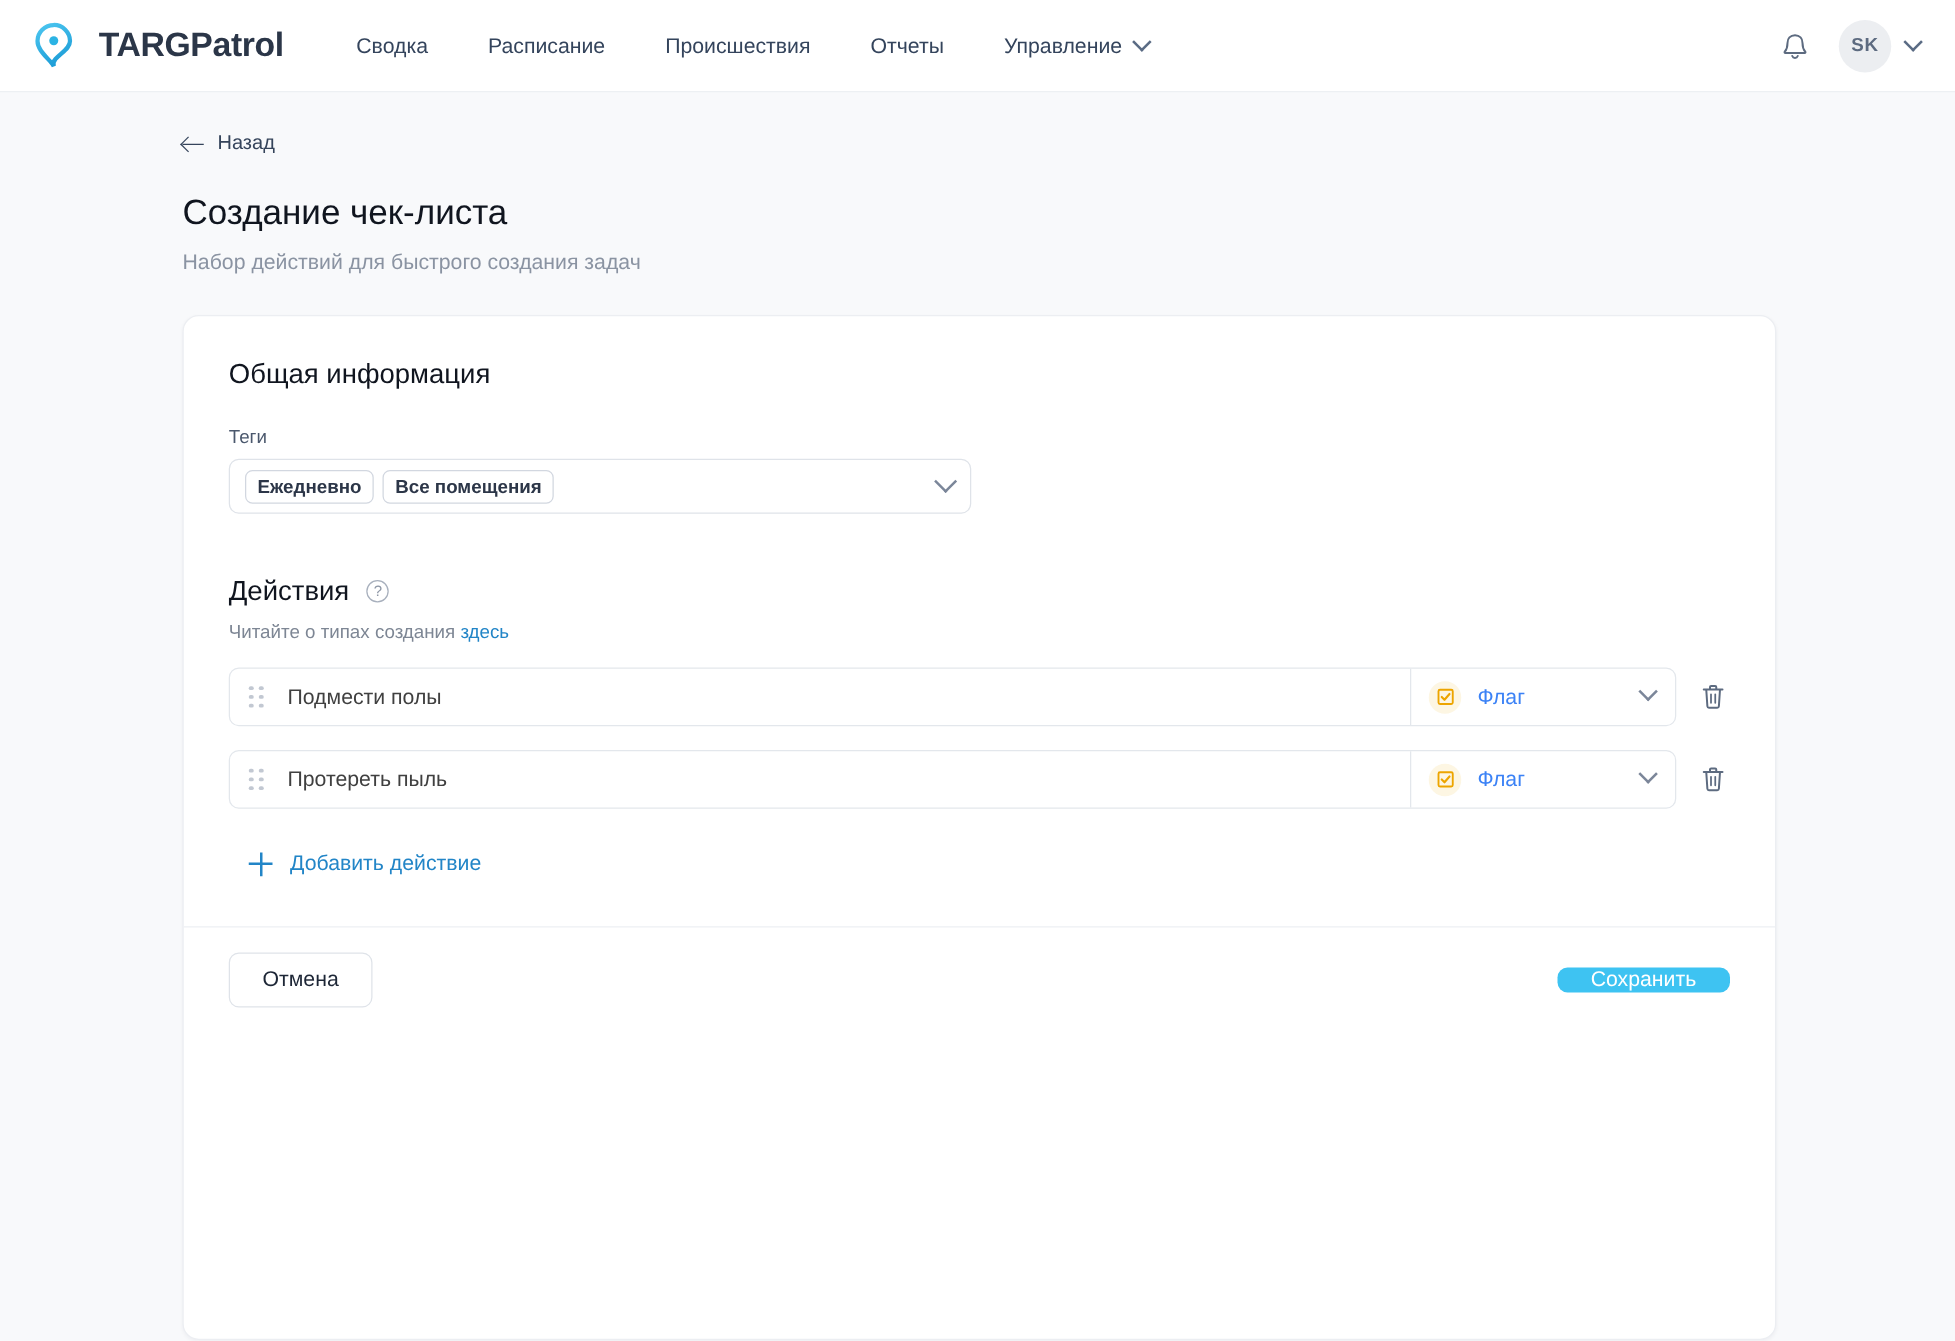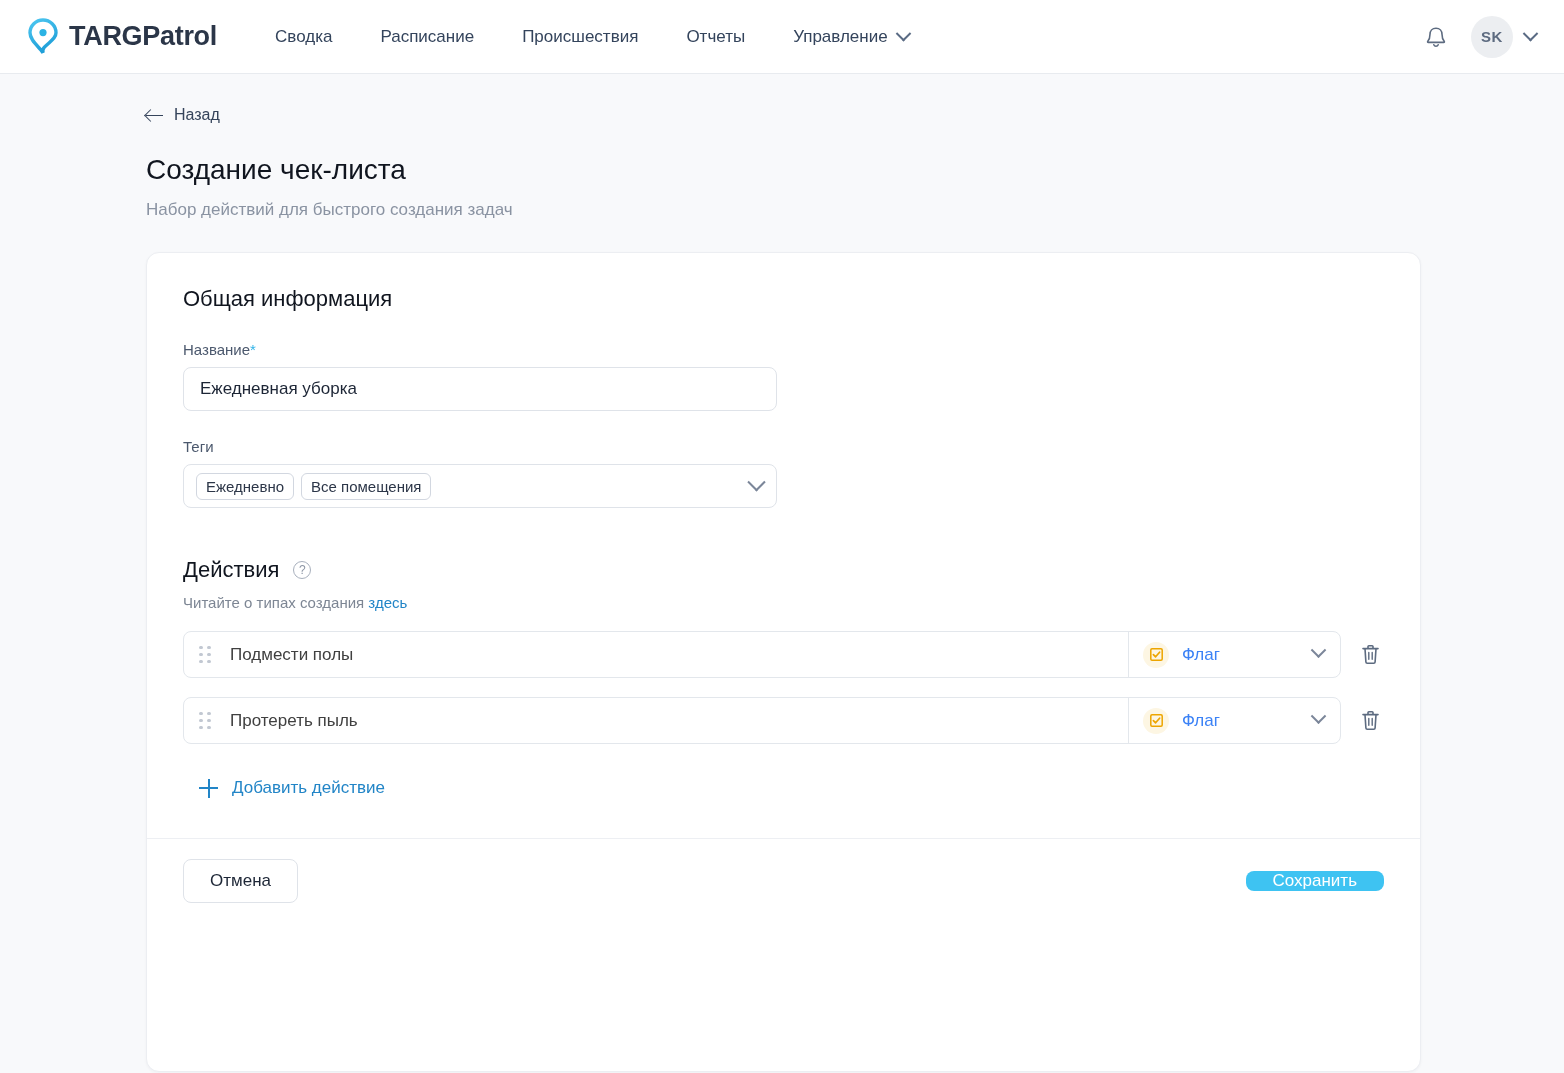--- a/index.html
+++ b/index.html
@@ -16,21 +16,21 @@
     height: 74px;
     background: #ffffff;
     border-bottom: 1px solid #e8ebef;
     display: flex;
     align-items: center;
     padding: 0 28px 0 22px;
   }
   .brand {
     display: flex;
     align-items: center;
-    gap: 5px;
+    gap: 15px;
     margin-right: 34px;
     justify-content: flex-end;
   }
   .brand-mark { width: 42px; height: 42px; display: block; }
   .brand-name {
     font-size: 27px;
     font-weight: bold;
     color: #2b3648;
     letter-spacing: -0.3px;
   }
@@ -172,20 +172,21 @@
     width: 594px;
     min-height: 44px;
     border: 1px solid #dfe3e9;
     border-radius: 8px;
     background: #fff;
     display: flex;
     align-items: center;
     padding: 0 13px 0 12px;
     gap: 7px;
     cursor: pointer;
+    font-weight: bold;
   }
   .chip {
     border: 1px solid #d2d7e0;
     border-radius: 6px;
     background: #fff;
     font-size: 15px;
     color: #2c3648;
     padding: 4px 9px;
     white-space: nowrap;
   }
@@ -421,24 +422,20 @@
     </div>
 
     <h1 class="page-title">Создание чек-листа</h1>
     <div class="page-sub">Набор действий для быстрого создания задач</div>
 
     <div class="card">
       <div class="card-body">
 
         <div class="section-title">Общая информация</div>
 
-        <div class="field-block">
-          <label class="field-label"><span>Название</span><span class="req">*</span></label>
-          <input class="text-input" type="text" value="Ежедневная уборка" style="">
-        </div>
 
         <div class="field-block">
           <label class="field-label">Теги</label>
           <div class="tags-select">
             <span class="chip">Ежедневно</span>
             <span class="chip">Все помещения</span>
             <span class="select-caret"></span>
           </div>
         </div>
 

